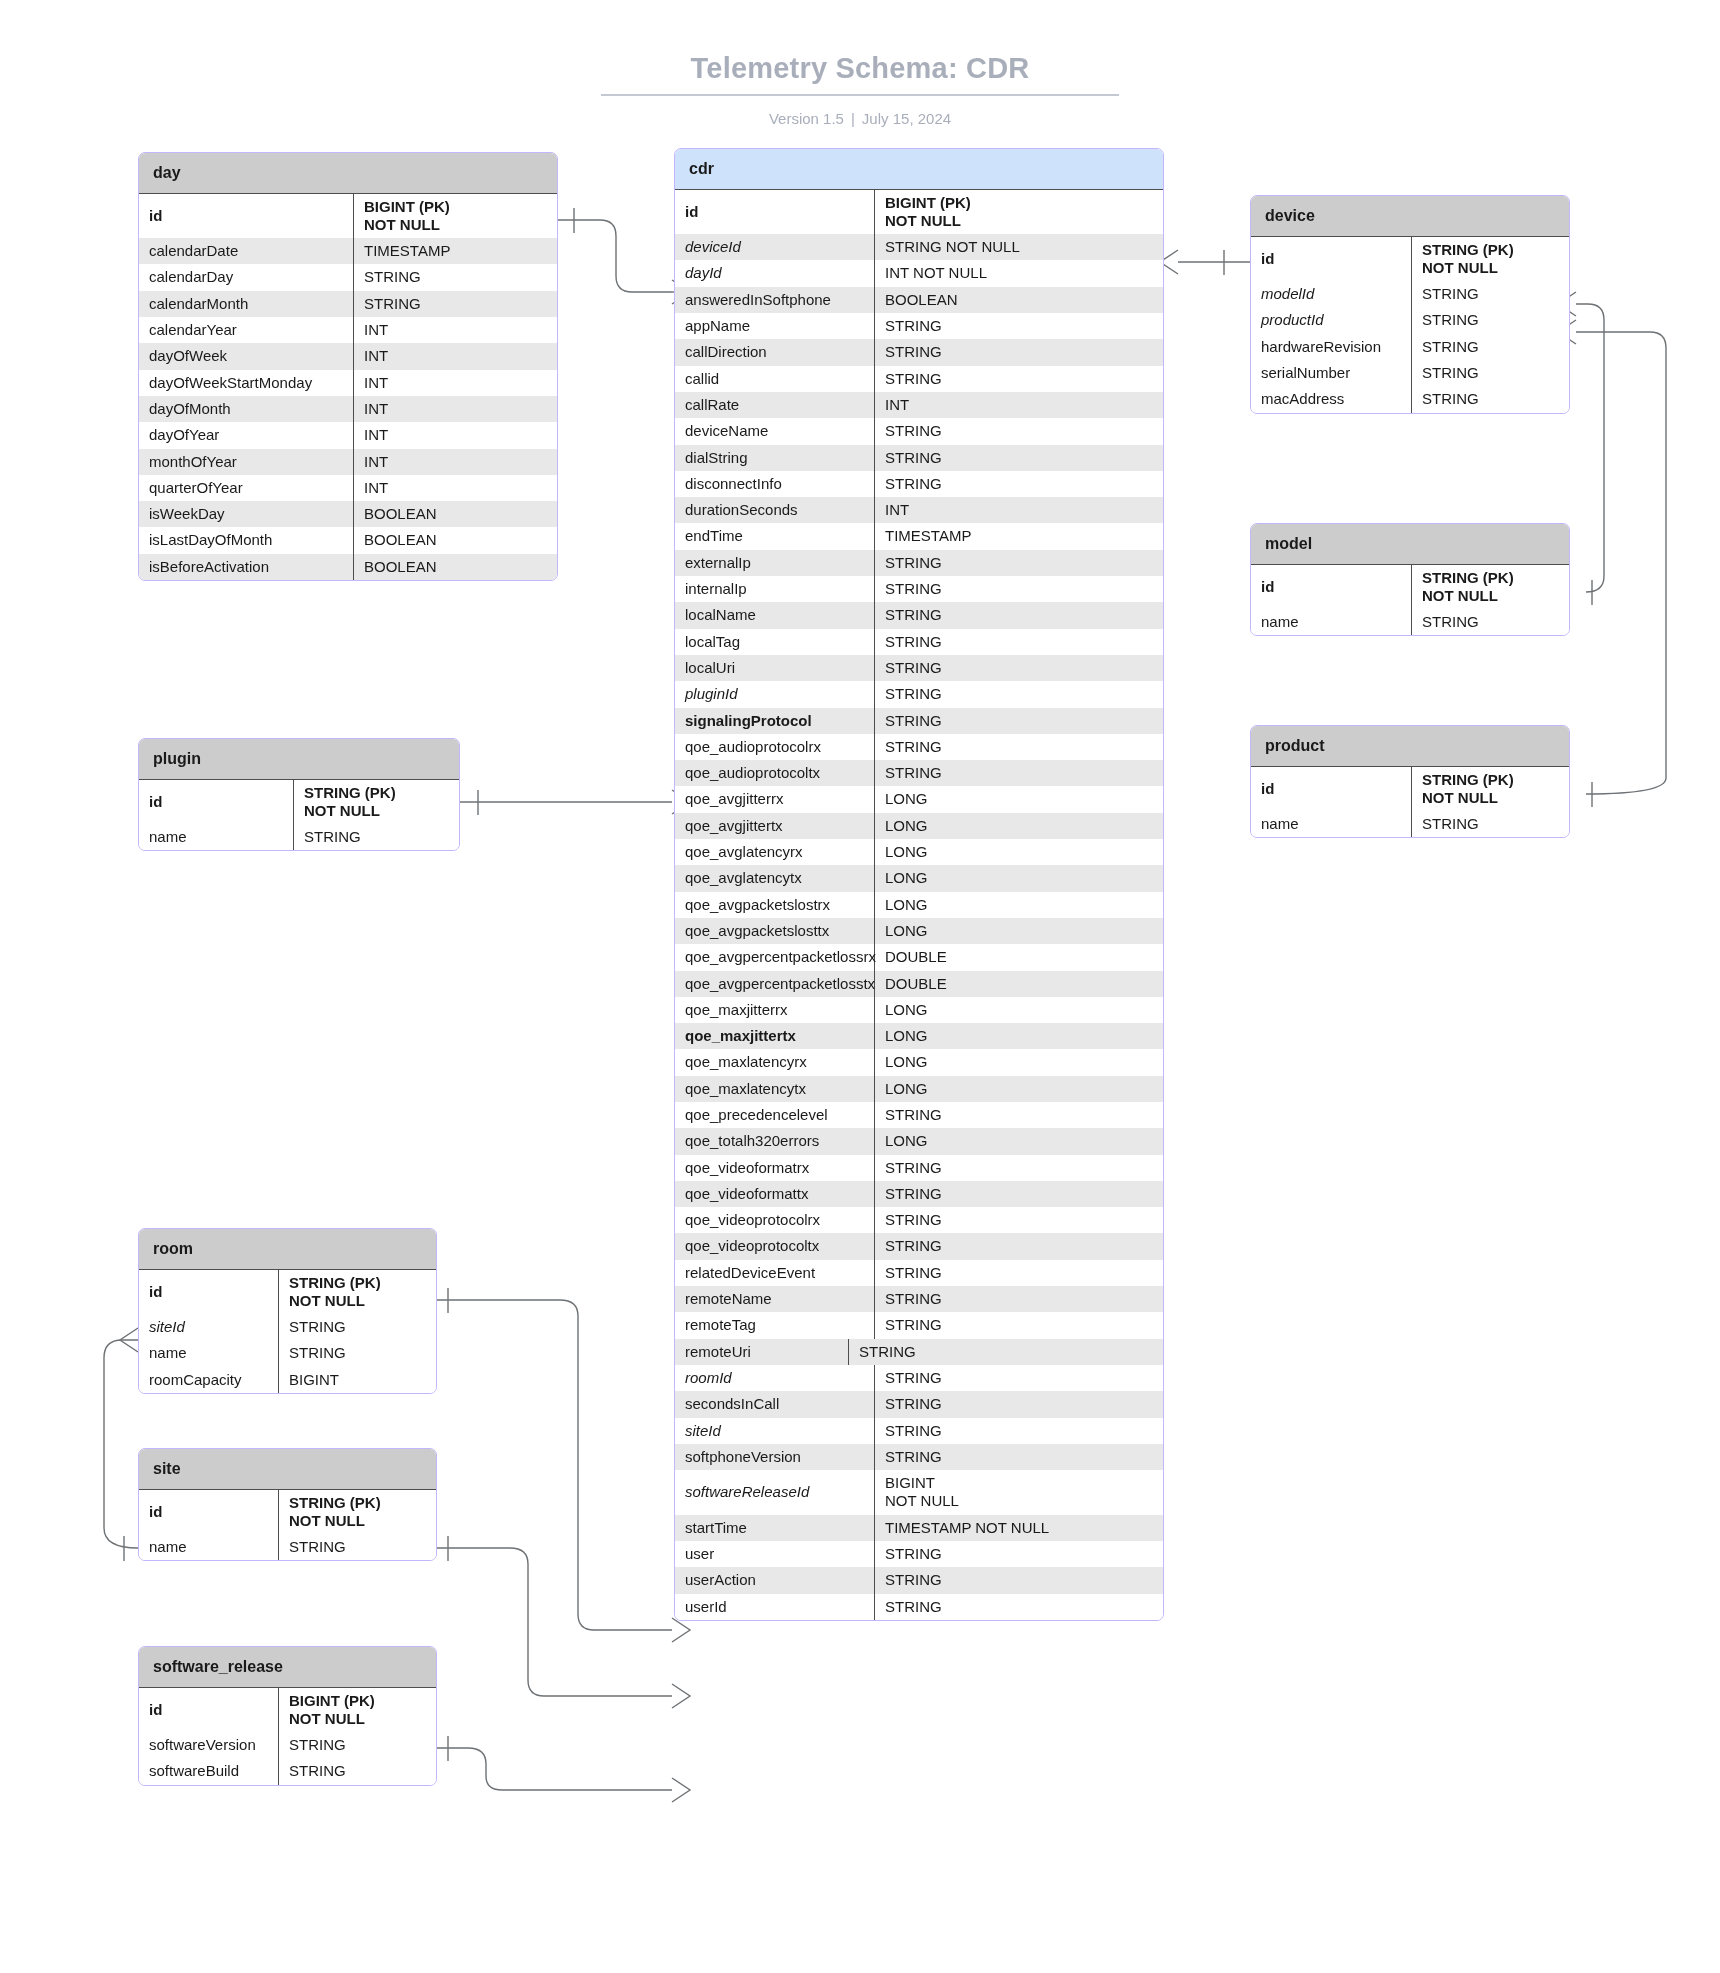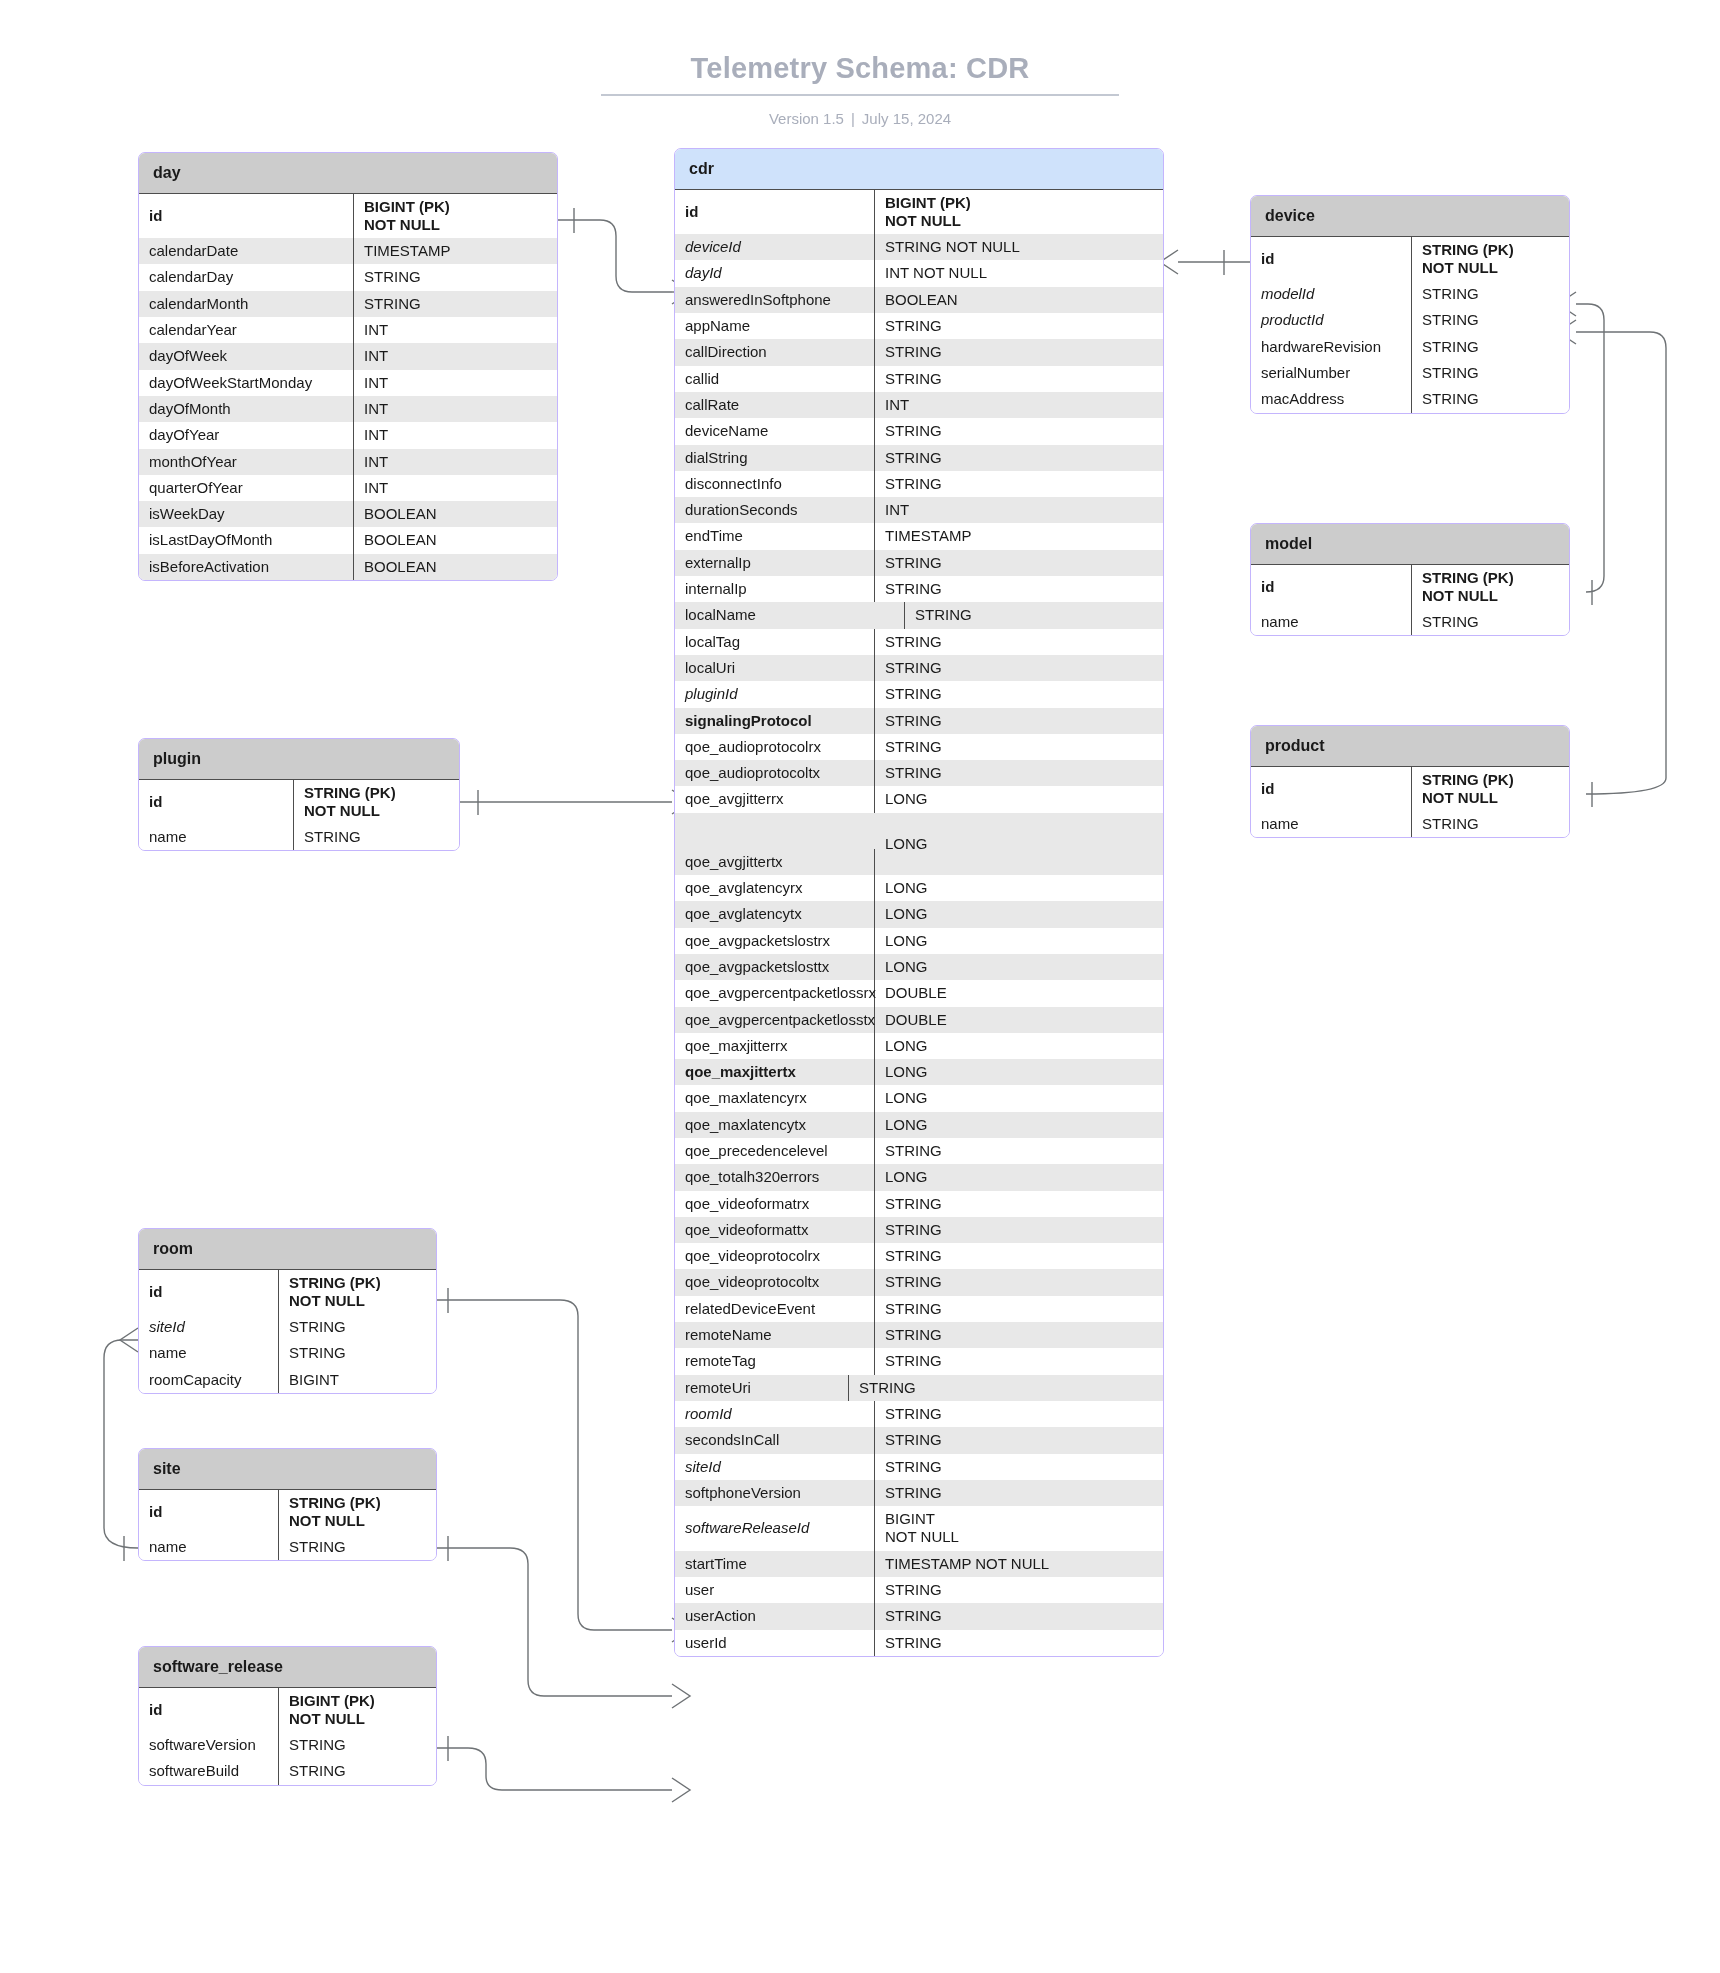--- a/index.html
+++ b/index.html
@@ -400,21 +400,21 @@
         </div>
         <div class="row odd">
           <div class="cname" style="width: 200px;">externalIp</div>
           <div class="ctype">STRING</div>
         </div>
         <div class="row even">
           <div class="cname" style="width: 200px;">internalIp</div>
           <div class="ctype">STRING</div>
         </div>
         <div class="row odd">
-          <div class="cname" style="width: 230px;">localName</div>
+          <div class="cname" style="width: 200px;">localName</div>
           <div class="ctype">STRING</div>
         </div>
         <div class="row even">
           <div class="cname" style="width: 200px;">localTag</div>
           <div class="ctype">STRING</div>
         </div>
         <div class="row odd">
           <div class="cname" style="width: 200px;">localUri</div>
           <div class="ctype">STRING</div>
         </div>
@@ -432,21 +432,21 @@
         </div>
         <div class="row odd">
           <div class="cname" style="width: 200px;">qoe_audioprotocoltx</div>
           <div class="ctype">STRING</div>
         </div>
         <div class="row even">
           <div class="cname" style="width: 200px;">qoe_avgjitterrx</div>
           <div class="ctype">LONG</div>
         </div>
         <div class="row odd">
-          <div class="cname" style="width: 200px; margin-top: 36px;">qoe_avgjittertx</div>
+          <div class="cname" style="width: 200px;">qoe_avgjittertx</div>
           <div class="ctype">LONG</div>
         </div>
         <div class="row even">
           <div class="cname" style="width: 200px;">qoe_avglatencyrx</div>
           <div class="ctype">LONG</div>
         </div>
         <div class="row odd">
           <div class="cname" style="width: 200px;">qoe_avglatencytx</div>
           <div class="ctype">LONG</div>
         </div>

